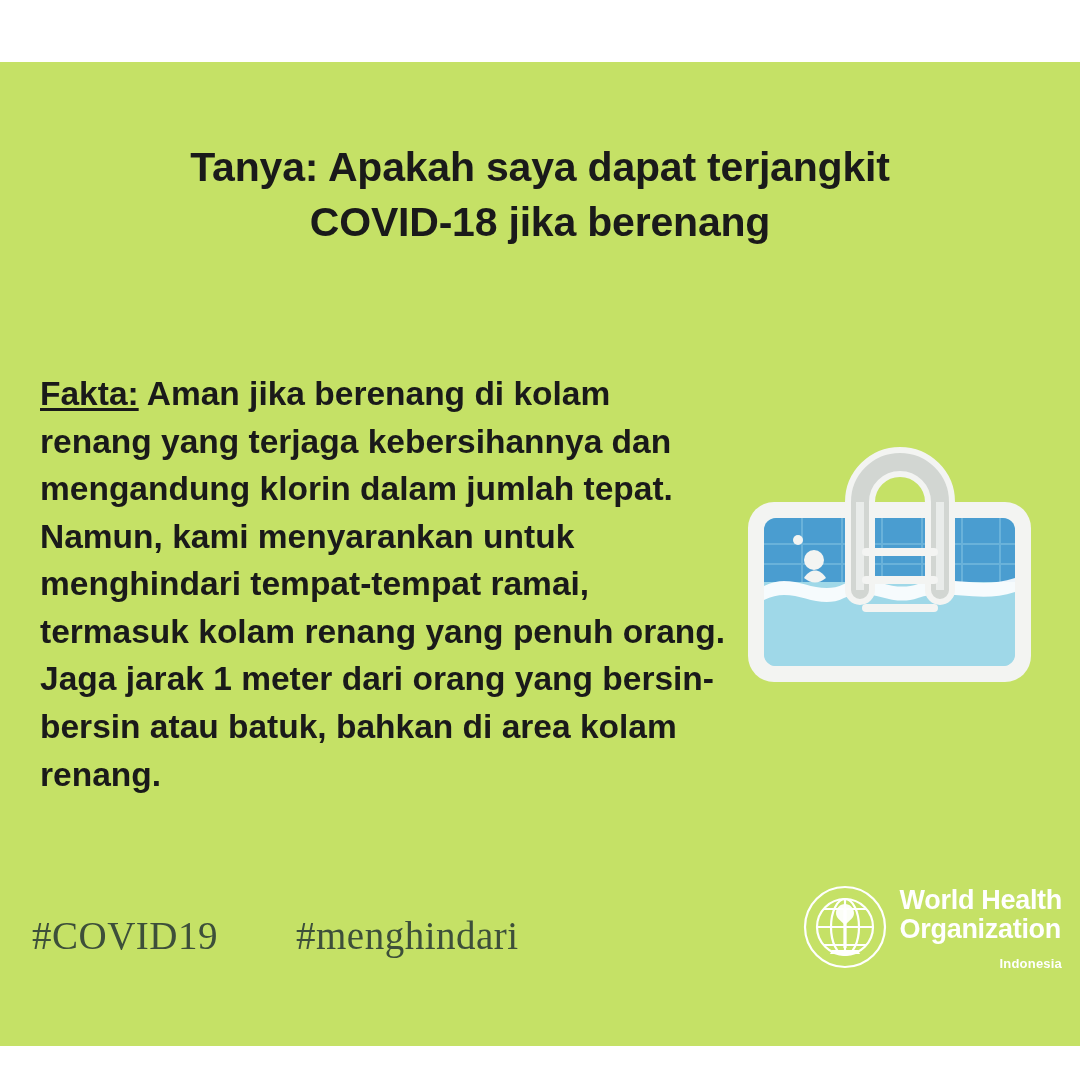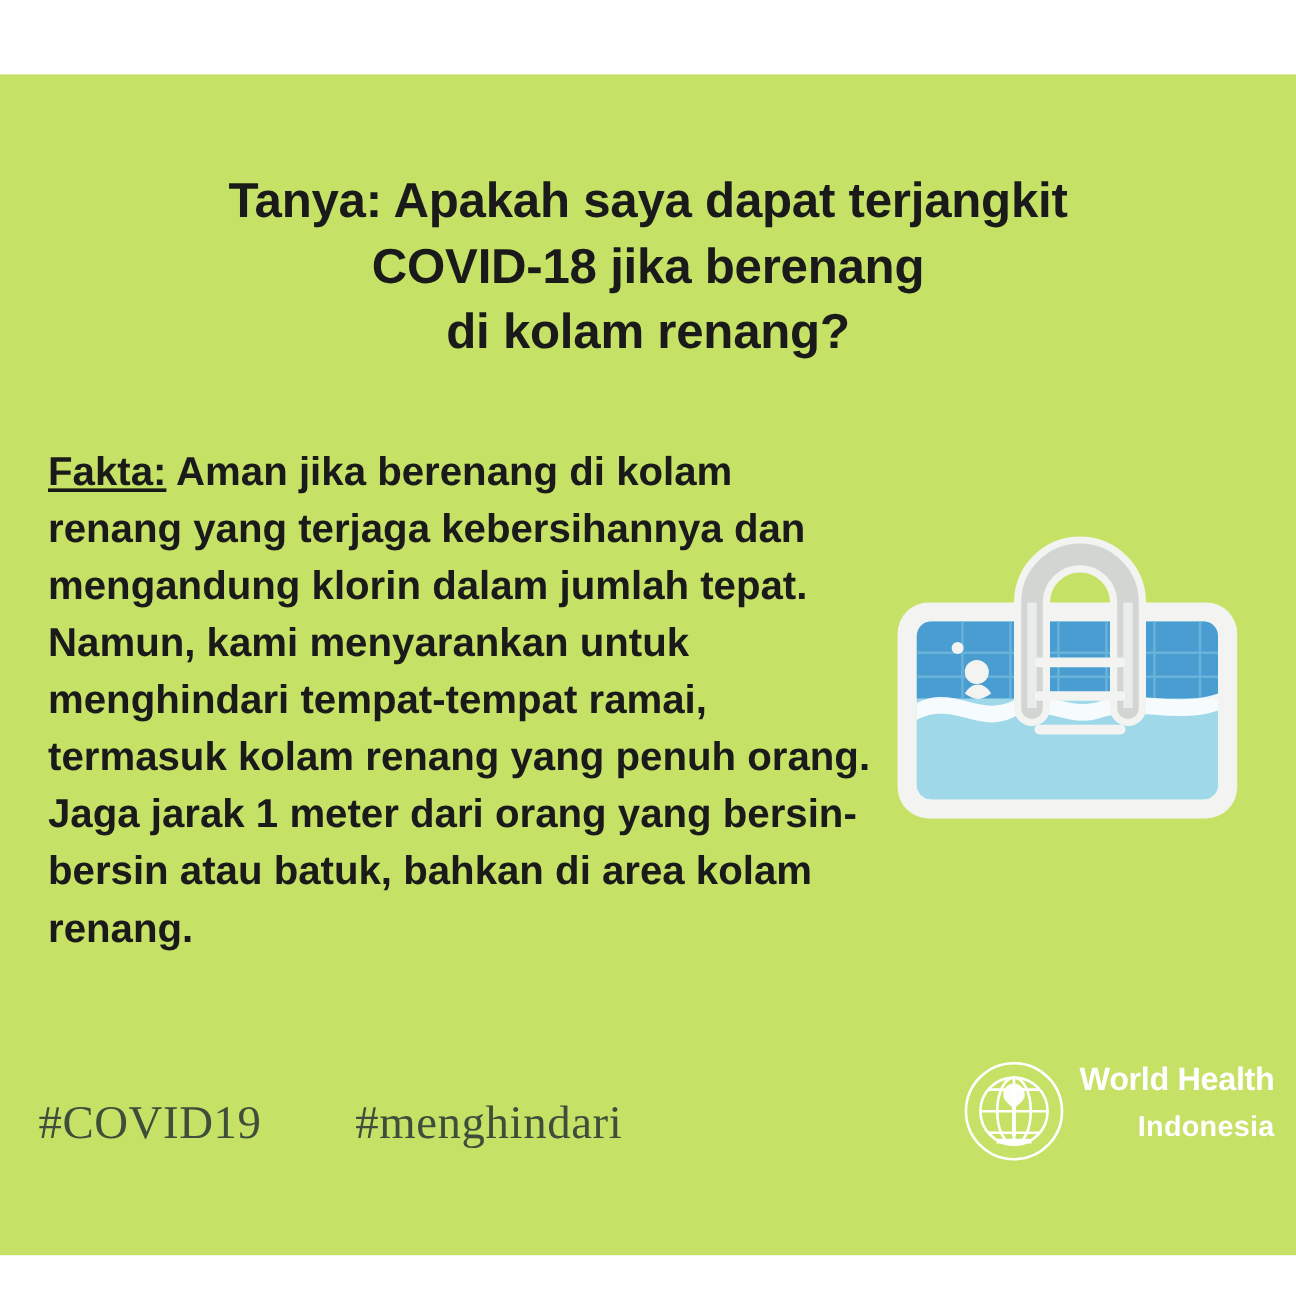--- a/index.html
+++ b/index.html
@@ -81,35 +81,34 @@
   #who-text .l1, #who-text .l2 {
     font-size: 27px;
     font-weight: bold;
     line-height: 1.08;
     letter-spacing: -0.3px;
     display: block;
   }
   #who-text .country {
     display: block;
     text-align: right;
-    font-size: 24px;
+    font-size: 13px;
     font-weight: bold;
     margin-top: 12px;
     letter-spacing: 0.2px;
   }
 </style>
 </head>
 <body>
 
 <div id="card">
 
   <div id="question">
     <span class="qline">Tanya: Apakah saya dapat terjangkit</span>
     <span class="qline">COVID-18 jika berenang</span>
-    <span class="qline">di kolam renang?</span>
   </div>
 
   <div id="fact"><span class="lead">Fakta:</span><span> Aman jika berenang di kolam renang yang terjaga kebersihannya dan mengandung klorin dalam jumlah tepat. Namun, kami menyarankan untuk menghindari tempat-tempat ramai, termasuk kolam renang yang penuh orang. Jaga jarak 1 meter dari orang yang bersin-bersin atau batuk, bahkan di area kolam renang.</span></div>
 
   <div id="pool-illustration">
     <svg viewBox="0 0 295 255" width="295" height="255" xmlns="http://www.w3.org/2000/svg">
 
       <rect x="6" y="62" width="283" height="180" rx="26" fill="#f3f4f2"></rect>
 
       <rect x="22" y="78" width="251" height="148" rx="12" fill="#9fd8e8"></rect>
@@ -170,17 +169,18 @@
         </g>
         <g fill="#ffffff">
           <path d="M41.4 24 h3.2 v40 h-3.2 Z"></path>
           <path d="M43 20 c5 0 9 4 9 9 c0 5 -4 7 -9 12 c-5 -5 -9 -7 -9 -12 c0 -5 4 -9 9 -9 Z" opacity="0.95"></path>
           <path d="M30 66 h26 l2 4 H28 Z"></path>
         </g>
       </svg>
     </div>
     <div id="who-text">
       <span class="l1">World Health</span>
+      <span class="l2">Organization</span>
       <span class="country">Indonesia</span>
     </div>
   </div>
 
 </div>
 
 </body></html>

